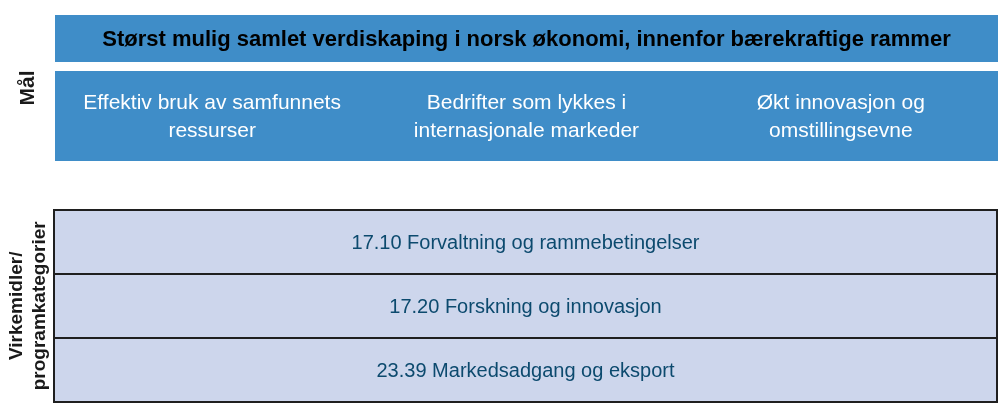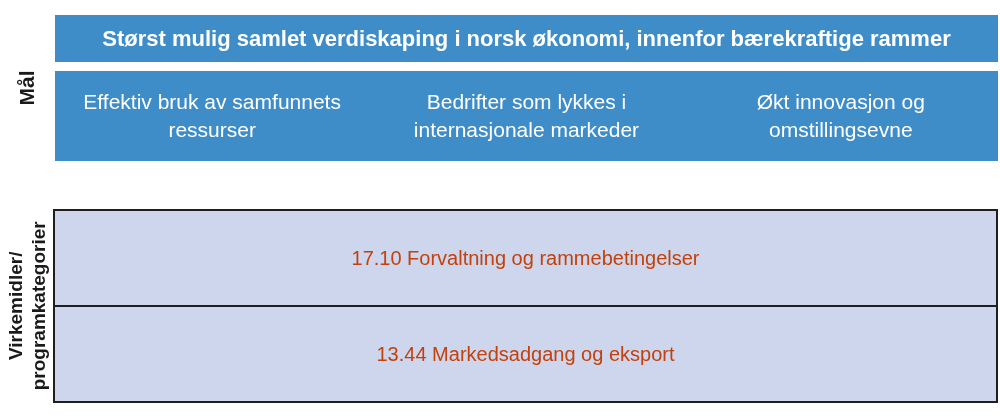--- a/index.html
+++ b/index.html
@@ -6,21 +6,21 @@
   .canvas{
     position:relative;
     width:1000px;height:419px;
     background:#ffffff;
     font-family:"Liberation Sans", sans-serif;
     overflow:hidden;
   }
   
   .banner{
     position:absolute;left:55px;top:15px;width:943px;height:47px;
-    background:#3F8DC8;color:#ffffff;
+    background:#3F8DC8;color:#000000;
     font-weight:bold;font-size:22px;
     display:flex;align-items:center;justify-content:center;
     text-align:center;box-sizing:border-box;
   }
   .boxes{
     position:absolute;left:55px;top:71px;width:943px;height:90px;
     display:flex;
   }
   .goal-box{
     flex:1;background:#3F8DC8;color:#ffffff;
@@ -44,21 +44,21 @@
   .rot-virk span{display:block;white-space:nowrap;}
   
   .prog-table{
     position:absolute;left:53px;top:209px;width:945px;height:194px;
     background:#CDD6EC;border:2px solid #1f1f1f;
     box-sizing:border-box;
     display:flex;flex-direction:column;
   }
   .prog-row{
     flex:1;display:flex;align-items:center;justify-content:center;
-    font-size:20px;color:#c2410c;
+    font-size:20px;color:#0c4a6e;
     border-bottom:2px solid #1f1f1f;
   }
   .prog-row:last-child{border-bottom:none;}
 </style>
 </head>
 <body>
 
 <div class="canvas">
 
   <div class="side-wrap mal-wrap">
@@ -84,17 +84,20 @@
       <span>Virkemidler/</span>
       <span>programkategorier</span>
     </div>
   </div>
 
   <div class="prog-table">
     <div class="prog-row">
       <span>17.10 Forvaltning og rammebetingelser</span>
     </div>
     <div class="prog-row">
-      <span>13.44 Markedsadgang og eksport</span>
+      <span>17.20 Forskning og innovasjon</span>
+    </div>
+    <div class="prog-row">
+      <span>23.39 Markedsadgang og eksport</span>
     </div>
   </div>
 
 </div>
 
 </body></html>

